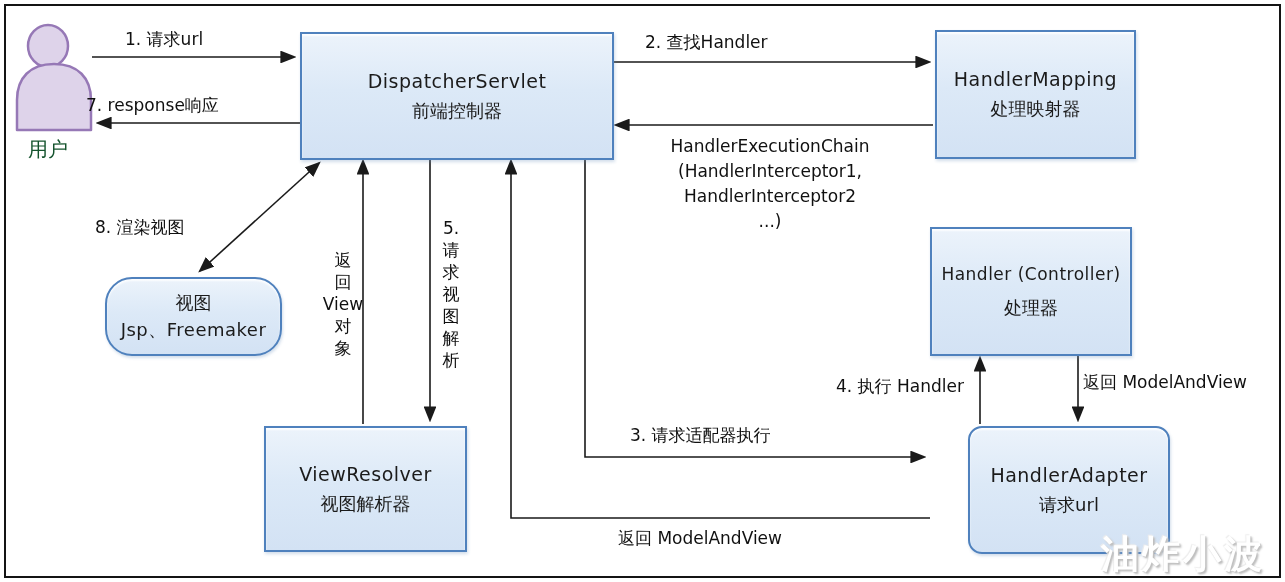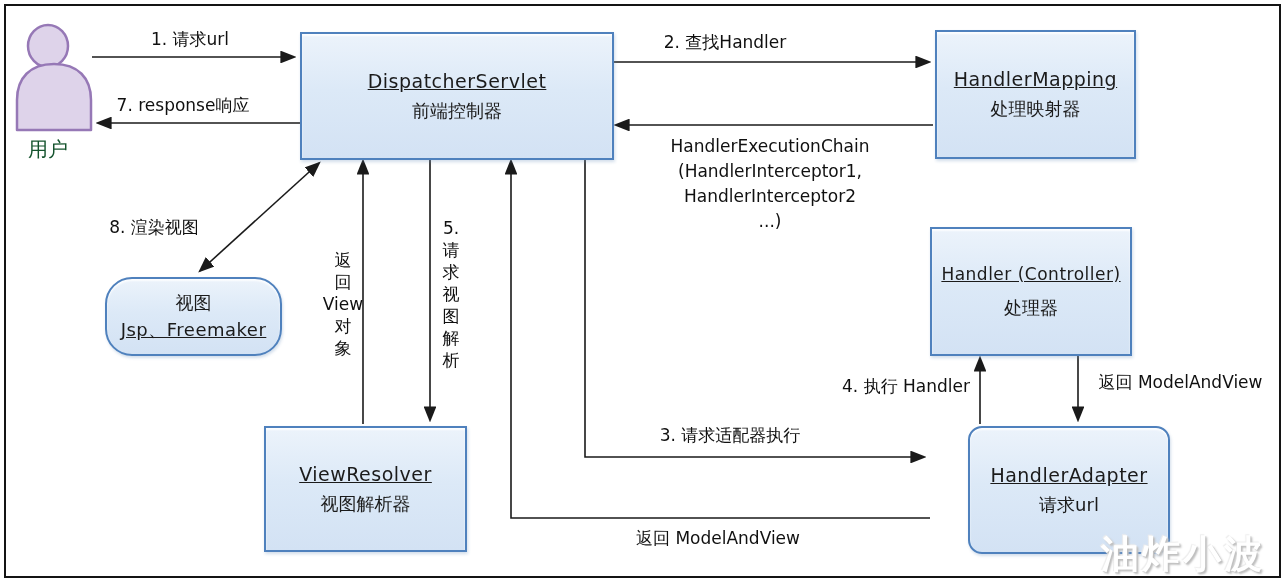--- a/index.html
+++ b/index.html
@@ -8,23 +8,23 @@
   #frame{position:absolute;left:4px;top:4px;right:4px;bottom:4px;border:2px solid #141414;}
   svg.wires{position:absolute;left:0;top:0;width:1285px;height:582px;pointer-events:none;}
   .node{
     position:absolute;
     background:linear-gradient(180deg,#ecf3fb 0%,#dce9f7 45%,#d3e2f4 100%);
     border:2px solid #4f81bd;
     box-shadow:inset 0 2px 2px rgba(255,255,255,.85), 1px 2px 3px rgba(110,145,190,.30);
     display:flex;flex-direction:column;align-items:center;justify-content:center;
     gap:7px;color:#1b1b1b;text-align:center;
   }
-  .node .t1{font-size:19px;letter-spacing:.5px;text-decoration:underline;}
+  .node .t1{font-size:19px;letter-spacing:.5px;}
   .node .t2{font-size:18px;}
-  .lbl{position:absolute;font-size:17px;color:#101010;white-space:nowrap;text-align:center;}
+  .lbl{position:absolute;font-size:17px;color:#101010;white-space:nowrap;}
   .lbl-block{position:absolute;font-size:17px;color:#101010;text-align:center;line-height:25px;}
   .vtext{position:absolute;display:flex;flex-direction:column;align-items:center;
          font-size:17px;color:#101010;line-height:22px;text-align:center;}
   .actor-label{position:absolute;font-size:20px;color:#14532d;text-align:center;}
   #watermark{
     position:absolute;right:20px;bottom:2px;font-size:38px;font-weight:bold;
     color:#ffffff;letter-spacing:3px;
     text-shadow:2px 2px 2px #bfbfbf,-1px -1px 1px #ededed,1px 1px 0 #d8d8d8;
   }
 </style>
@@ -85,21 +85,21 @@
     <div class="t1">ViewResolver</div>
     <div class="t2">视图解析器</div>
   </div>
 
   <div class="node" style="left:105px;top:277px;width:173px;height:75px;gap:3px;border-radius:27px;">
     <div class="t2">视图</div>
     <div class="t1" style="font-size:18px;">Jsp、Freemaker</div>
   </div>
 
   <div class="lbl" style="left:125px;top:28px;width:130px;">1. 请求url</div>
-  <div class="lbl" style="left:93px;top:94px;width:180px;">7. response响应</div>
+  <div class="lbl" style="left:86px;top:94px;width:180px;">7. response响应</div>
   <div class="lbl" style="left:645px;top:31px;width:160px;">2. 查找Handler</div>
 
   <div class="lbl-block" style="left:640px;top:134px;width:260px;">
     <div>HandlerExecutionChain</div>
     <div>(HandlerInterceptor1,</div>
     <div>HandlerInterceptor2</div>
     <div>...)</div>
   </div>
 
   <div class="lbl" style="left:95px;top:216px;width:118px;">8. 渲染视图</div>

